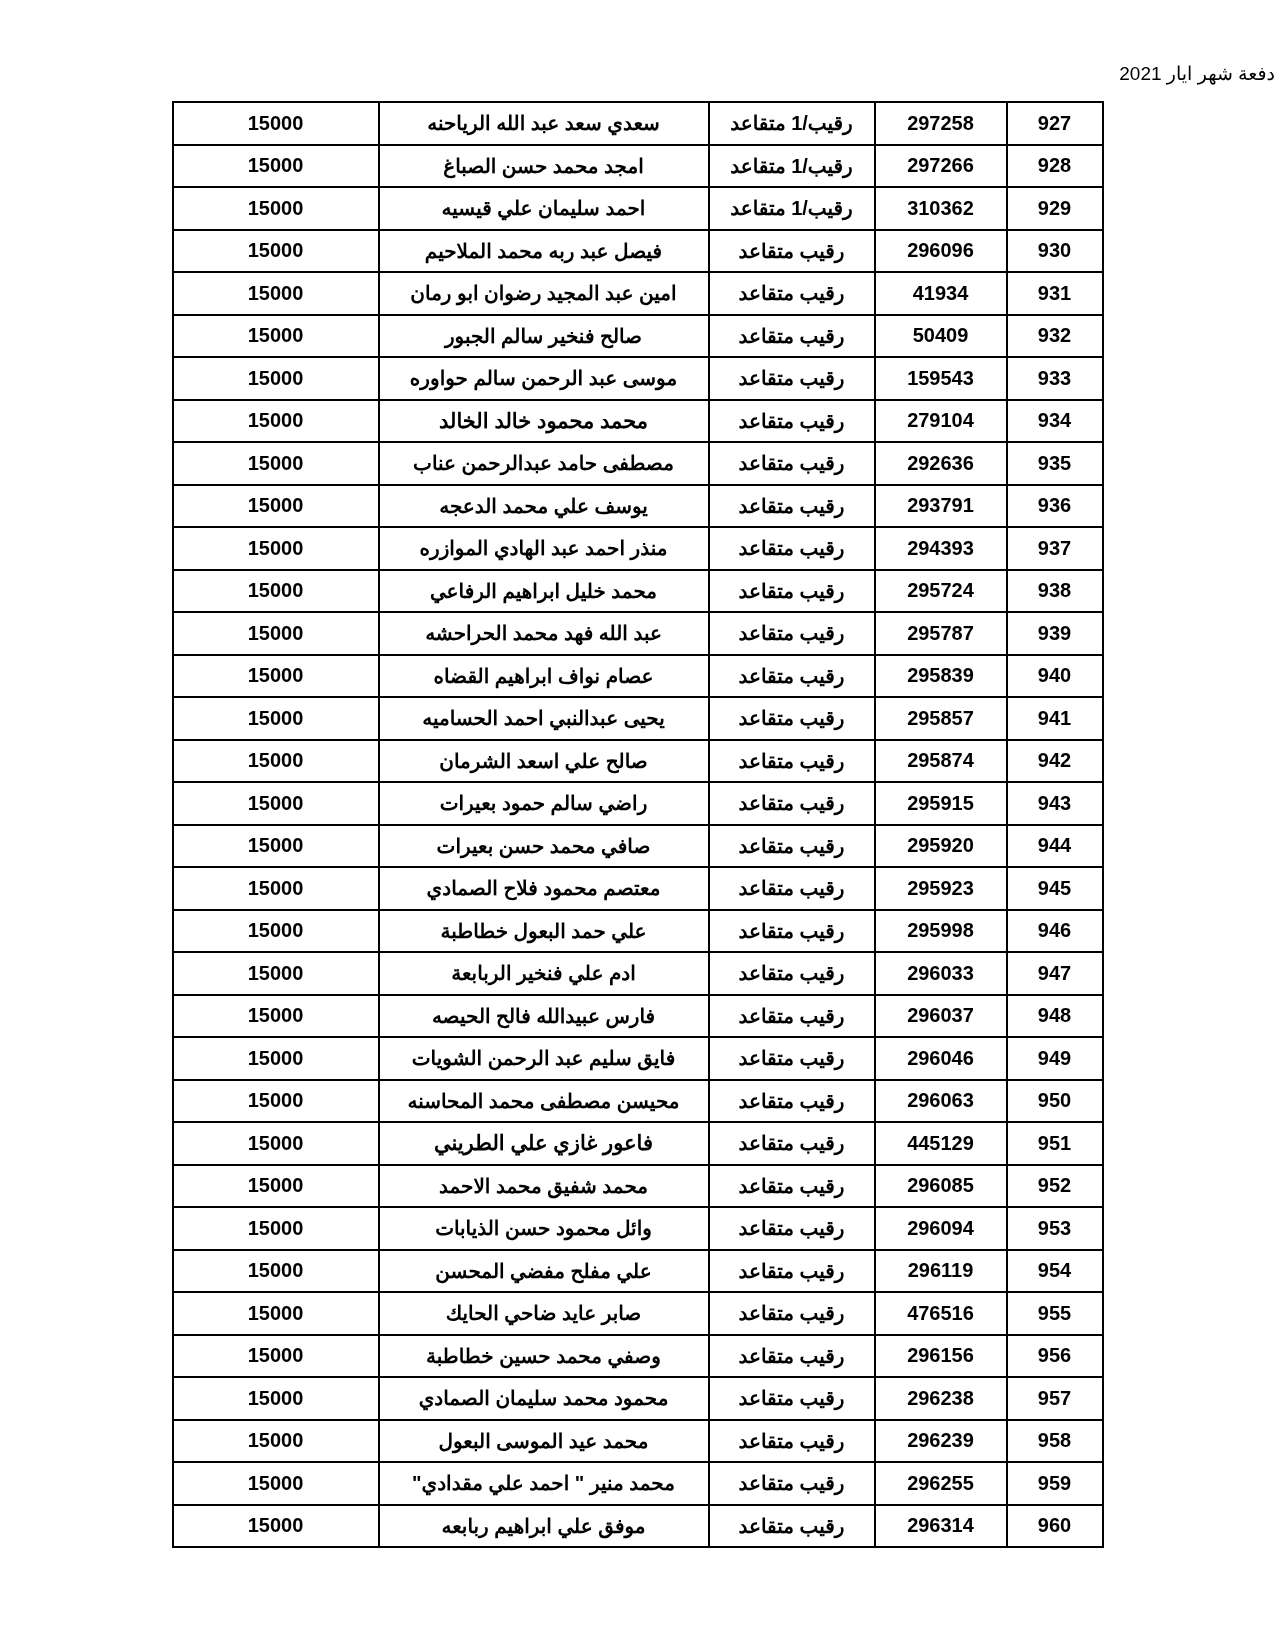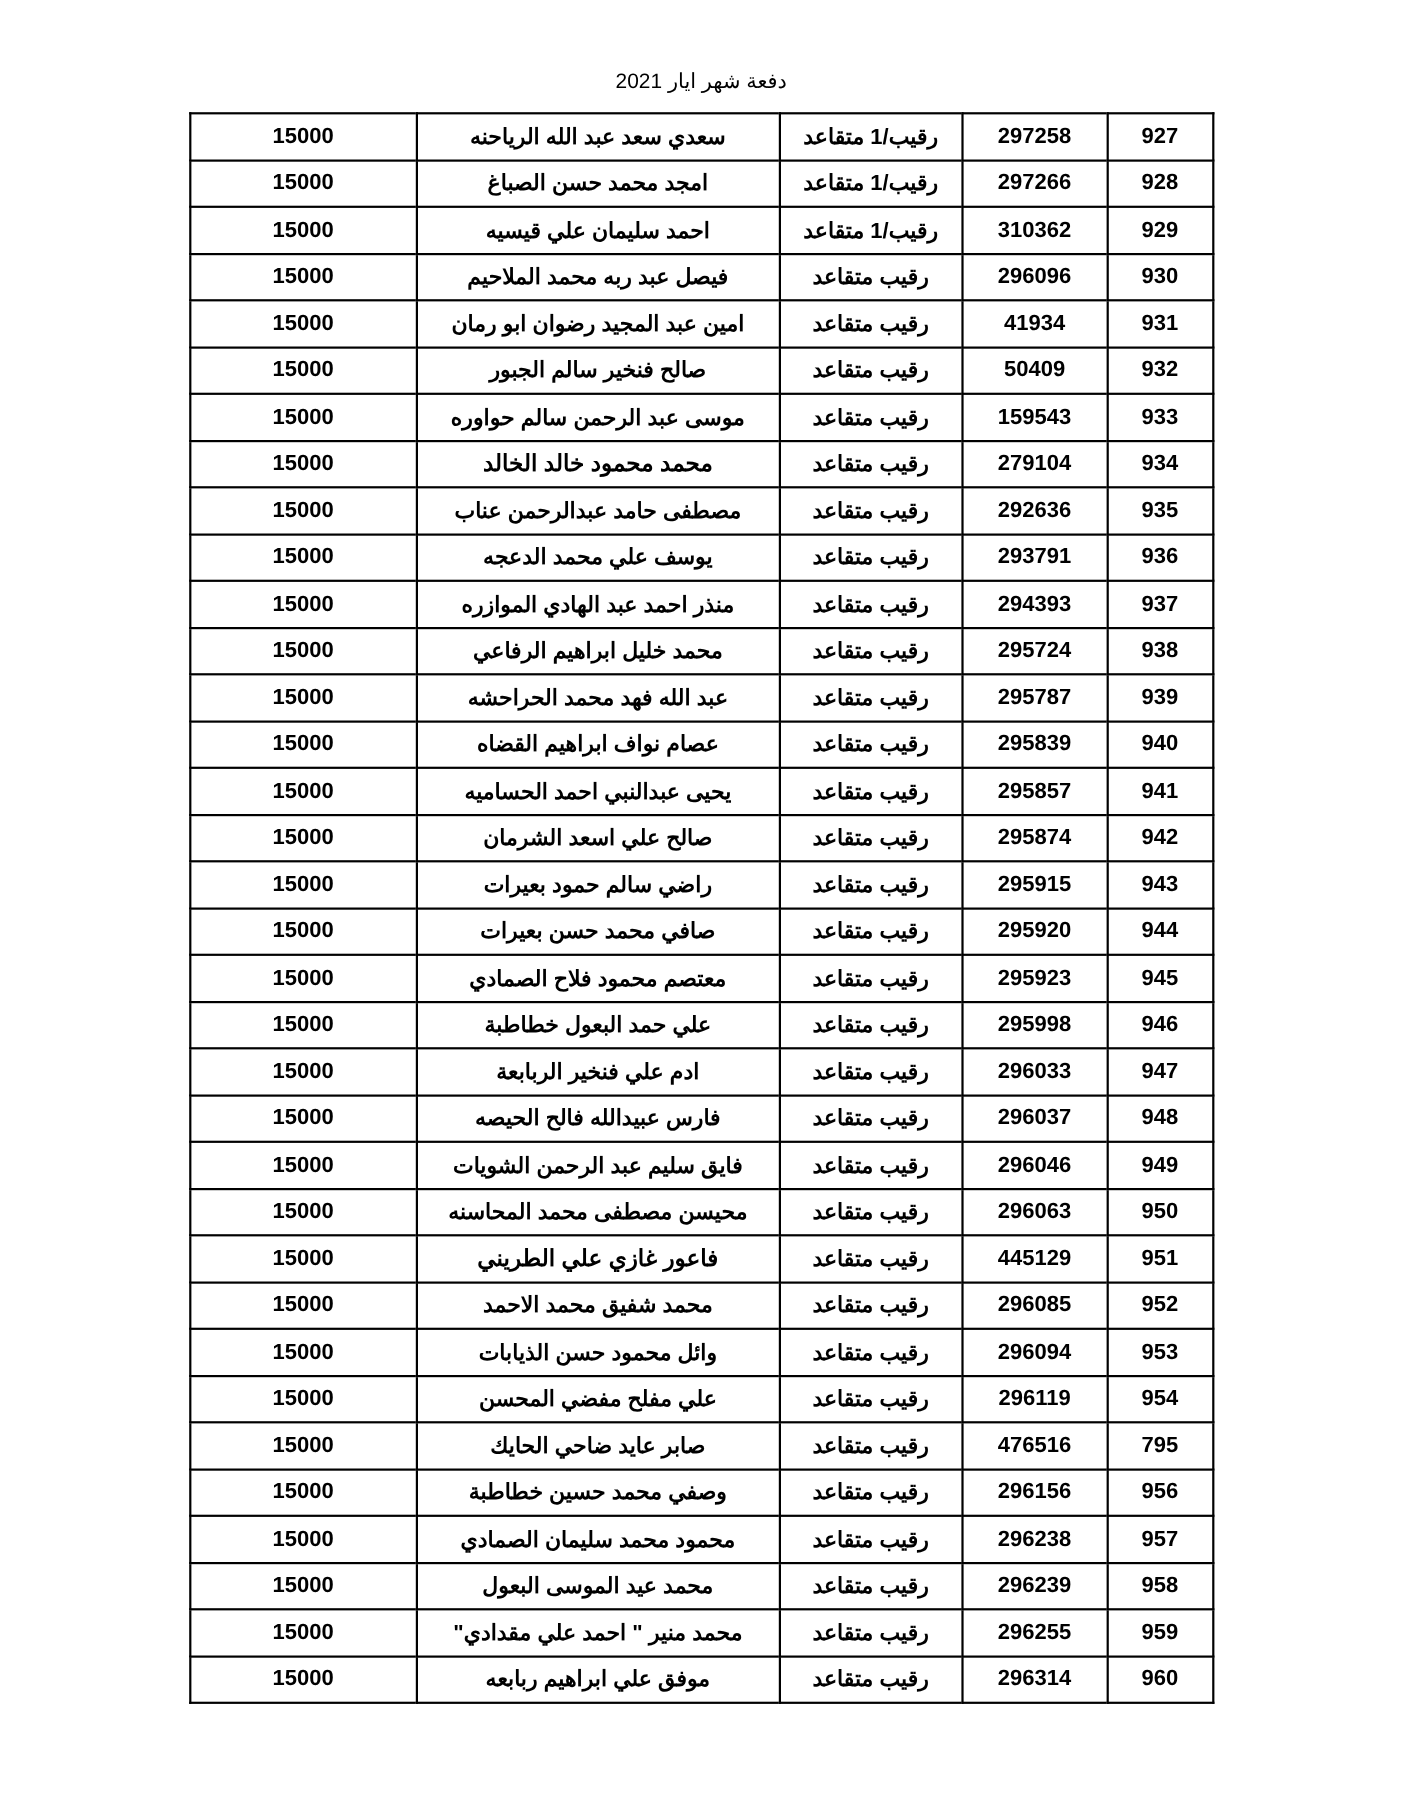--- a/index.html
+++ b/index.html
@@ -16,21 +16,21 @@
     overflow: hidden;
   }
   .page {
     width: 1275px;
     height: 1650px;
     box-sizing: border-box;
     padding: 0;
     position: relative;
   }
   .doc-header {
-    text-align: center;
+    text-align: right;
     font-size: 19px;
     font-weight: normal;
     padding-top: 62px;
     padding-bottom: 16px;
     direction: rtl;
     letter-spacing: 0px;
   }
   table.payments {
     border-collapse: collapse;
     table-layout: fixed;
@@ -268,21 +268,21 @@
           <td class="amt">15000</td>
         </tr>
         <tr>
           <td class="idx">954</td>
           <td class="num">296119</td>
           <td class="rank">رقيب متقاعد</td>
           <td class="name">علي مفلح مفضي المحسن</td>
           <td class="amt">15000</td>
         </tr>
         <tr>
-          <td class="idx">795</td>
+          <td class="idx">955</td>
           <td class="num">476516</td>
           <td class="rank">رقيب متقاعد</td>
           <td class="name">صابر عايد ضاحي الحايك</td>
           <td class="amt">15000</td>
         </tr>
         <tr>
           <td class="idx">956</td>
           <td class="num">296156</td>
           <td class="rank">رقيب متقاعد</td>
           <td class="name">وصفي محمد حسين خطاطبة</td>

